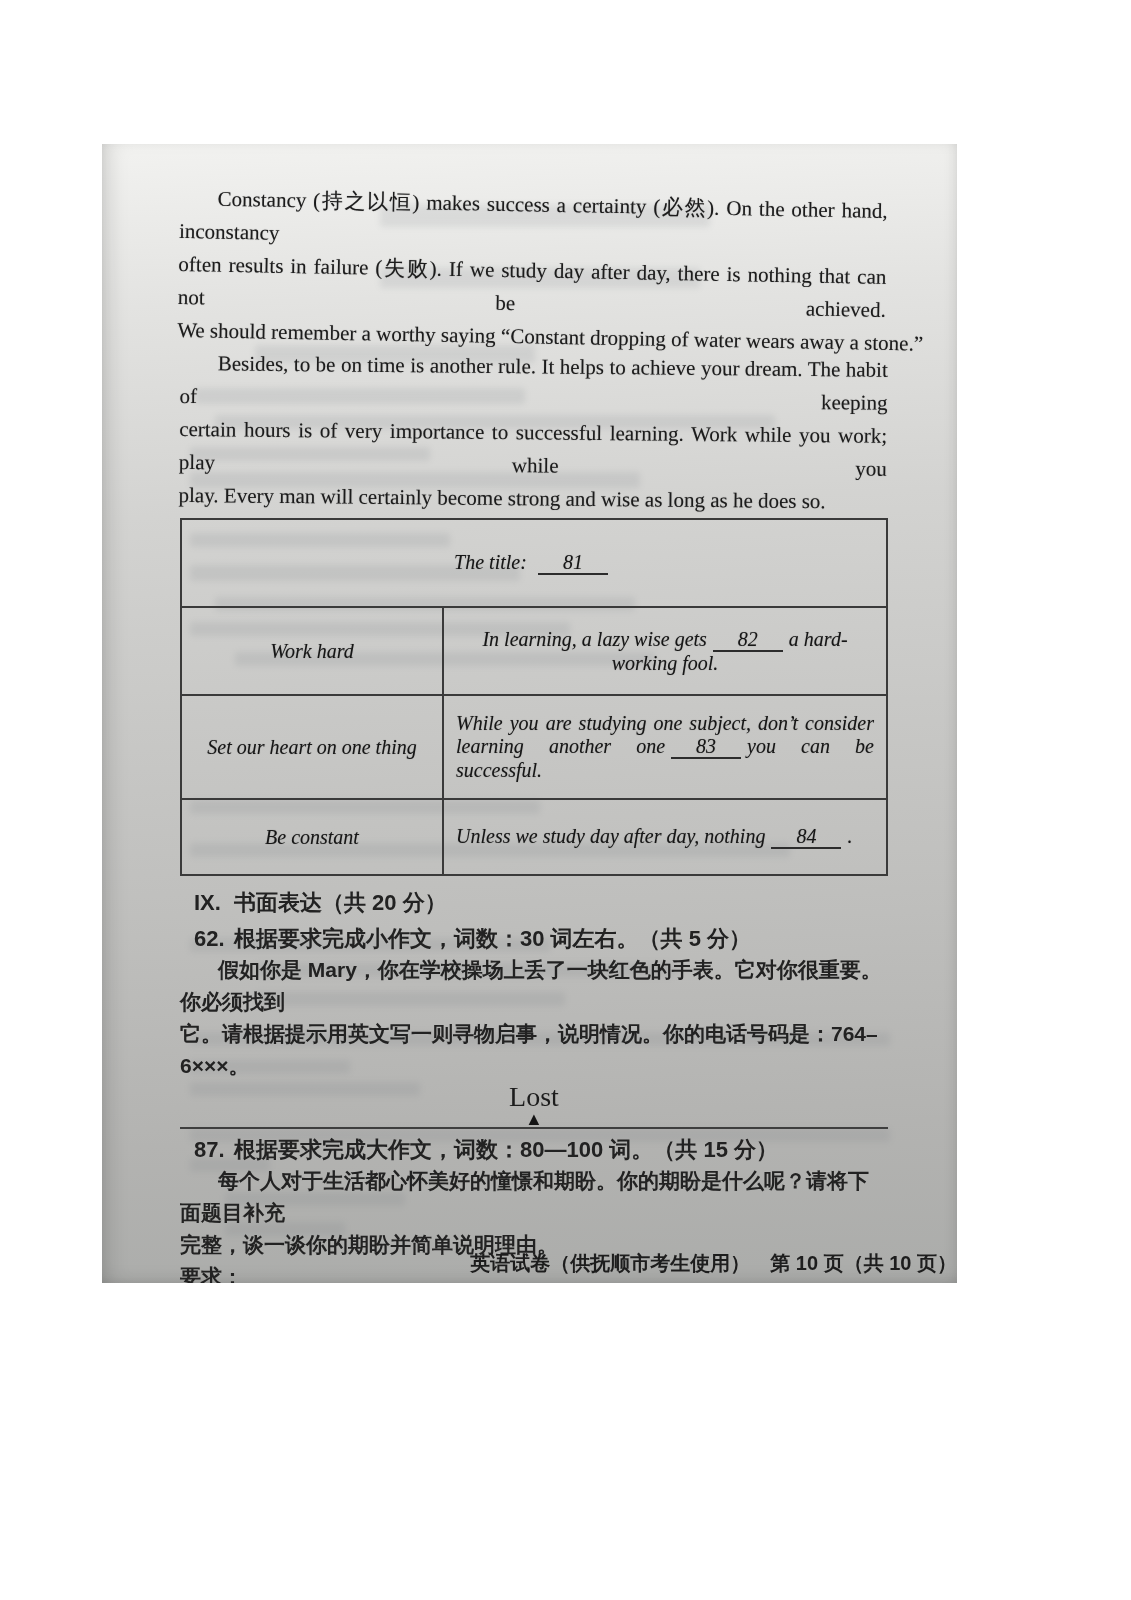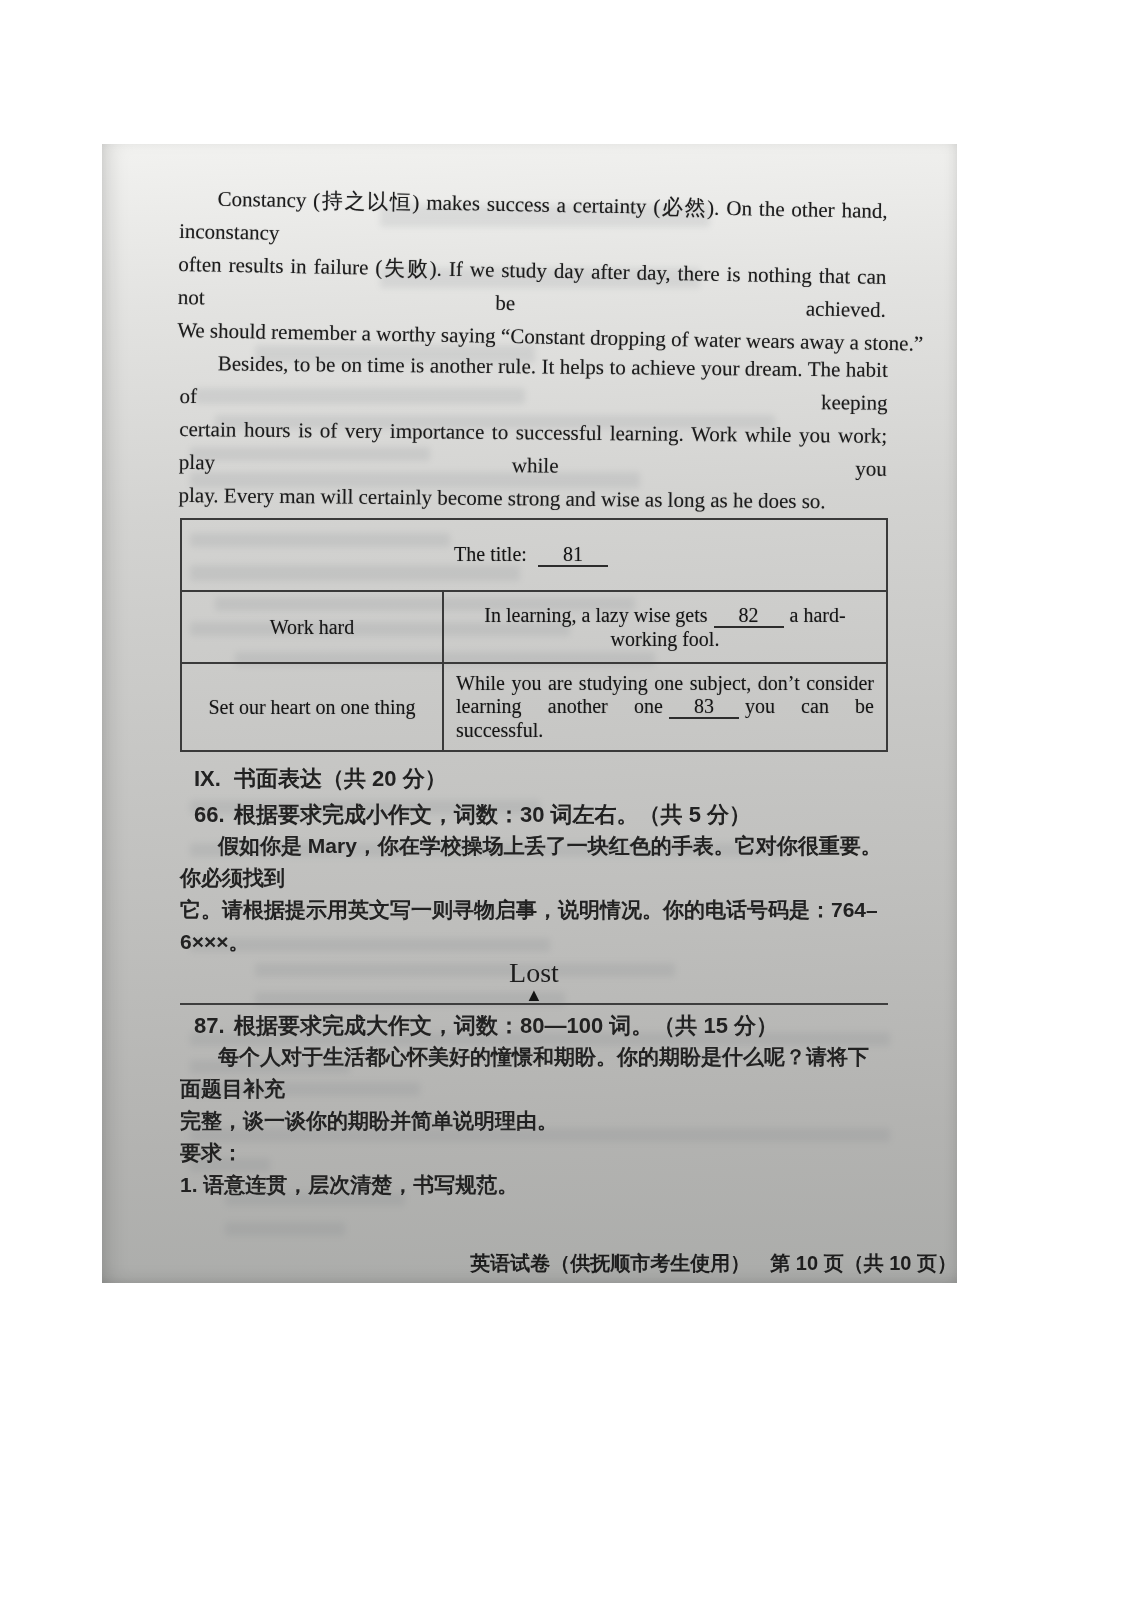--- a/index.html
+++ b/index.html
@@ -21,21 +21,21 @@
   .para{margin:0;font-size:21px;line-height:33px;color:#1c1c1c;text-shadow:0 0 1px rgba(25,25,25,.4);}
   .para .ln{white-space:nowrap;}
   .para .jl{text-align:justify;text-align-last:justify;white-space:normal;}
   .indent{text-indent:38px;}
   .rot1{transform:rotate(1.05deg);transform-origin:0 0;}
   .rot2{transform:rotate(0.55deg);transform-origin:0 0;}
 
   
   table.sum{width:100%;border-collapse:collapse;margin-top:6px;font-size:20px;color:#161616;
     text-shadow:0 0 1px rgba(25,25,25,.35);}
-  table.sum td{border:2px solid #3a3a3a;padding:8px 12px;}
+  table.sum td{border:2px solid #3a3a3a;padding:16px 12px;font-style:italic;}
   td.tc{text-align:center;height:54px;}
   td.lc{width:236px;text-align:center;}
   td.rc{text-align:justify;border-radius:32px;}
   tr.r1 td{height:54px;text-align:center;} tr.r2 td{height:62px;} tr.r3 td{height:42px;} tr.r4 td{height:48px;}
   .blank{display:inline-block;min-width:54px;padding:0 8px;margin:0 6px;text-align:center;
     border-bottom:2px solid #2c2c2c;line-height:1.05;}
 
   
   .cn{font-family:"Liberation Sans","DejaVu Sans",sans-serif;font-weight:bold;color:#222;}
   .h-row{display:flex;margin-top:12px;font-size:22px;line-height:30px;}
@@ -84,30 +84,36 @@
         <td class="rc">
           <span>In learning, a lazy wise gets</span><span class="blank">82</span><span>a hard-working fool.</span>
         </td>
       </tr>
       <tr class="r2">
         <td class="lc">Set our heart on one thing</td>
         <td class="rc">
           <span>While you are studying one subject, don’t consider learning another one</span><span class="blank">83</span><span>you can be successful.</span>
         </td>
       </tr>
+      <tr class="r3">
+        <td class="lc">Be constant</td>
+        <td class="rc">
+          <span>Unless we study day after day, nothing</span><span class="blank">84</span><span>.</span>
+        </td>
+      </tr>
     </tbody>
       </table>
 
     <div class="h-row cn">
       <span class="num">IX.</span>
       <span>书面表达（共 20 分）</span>
     </div>
 
     <div class="h-row sub cn">
-      <span class="num">66.</span>
+      <span class="num">62.</span>
       <span>根据要求完成小作文，词数：30 词左右。（共 5 分）</span>
     </div>
     <div class="cnline cn indent">假如你是 Mary，你在学校操场上丢了一块红色的手表。它对你很重要。你必须找到</div>
     <div class="cnline cn">它。请根据提示用英文写一则寻物启事，说明情况。你的电话号码是：764–6×××。</div>
 
     <div class="lost center">Lost</div>
     <div class="tri low">▲</div>
     <hr class="rule">
 
     <div class="h-row sub cn">

